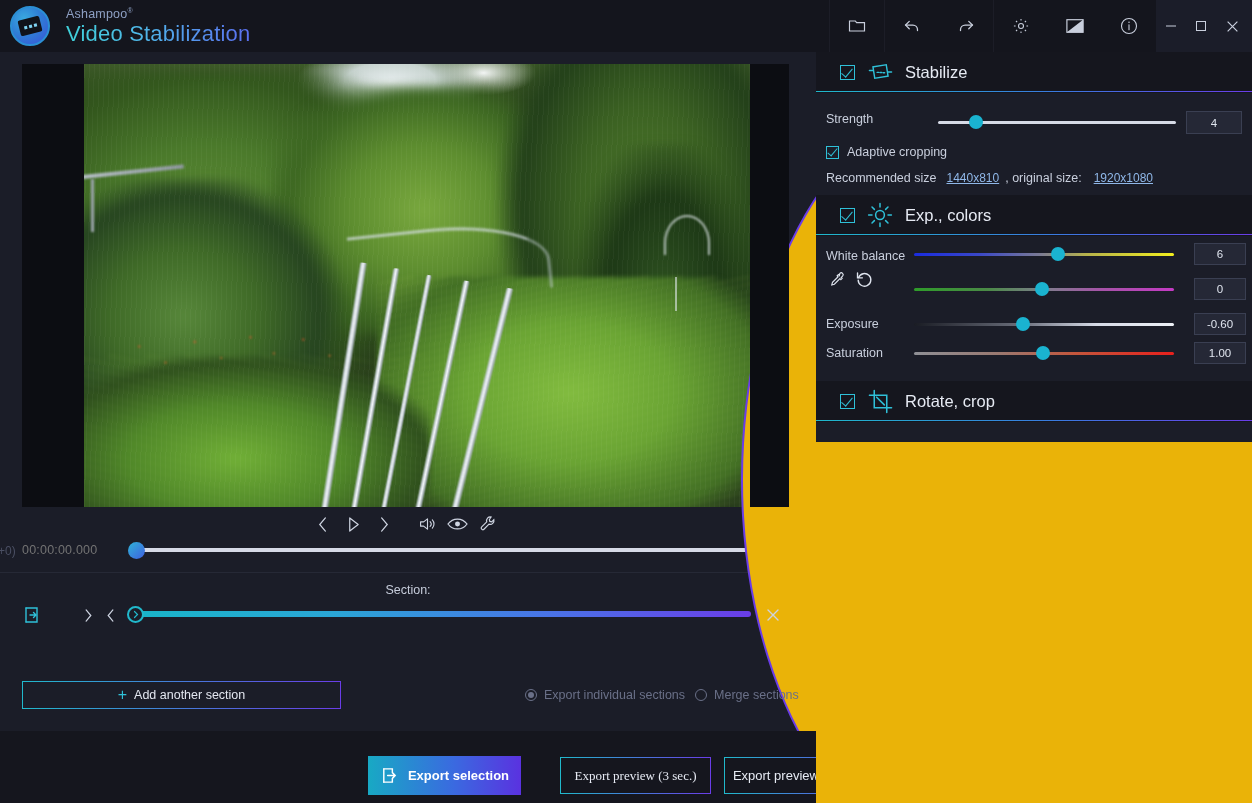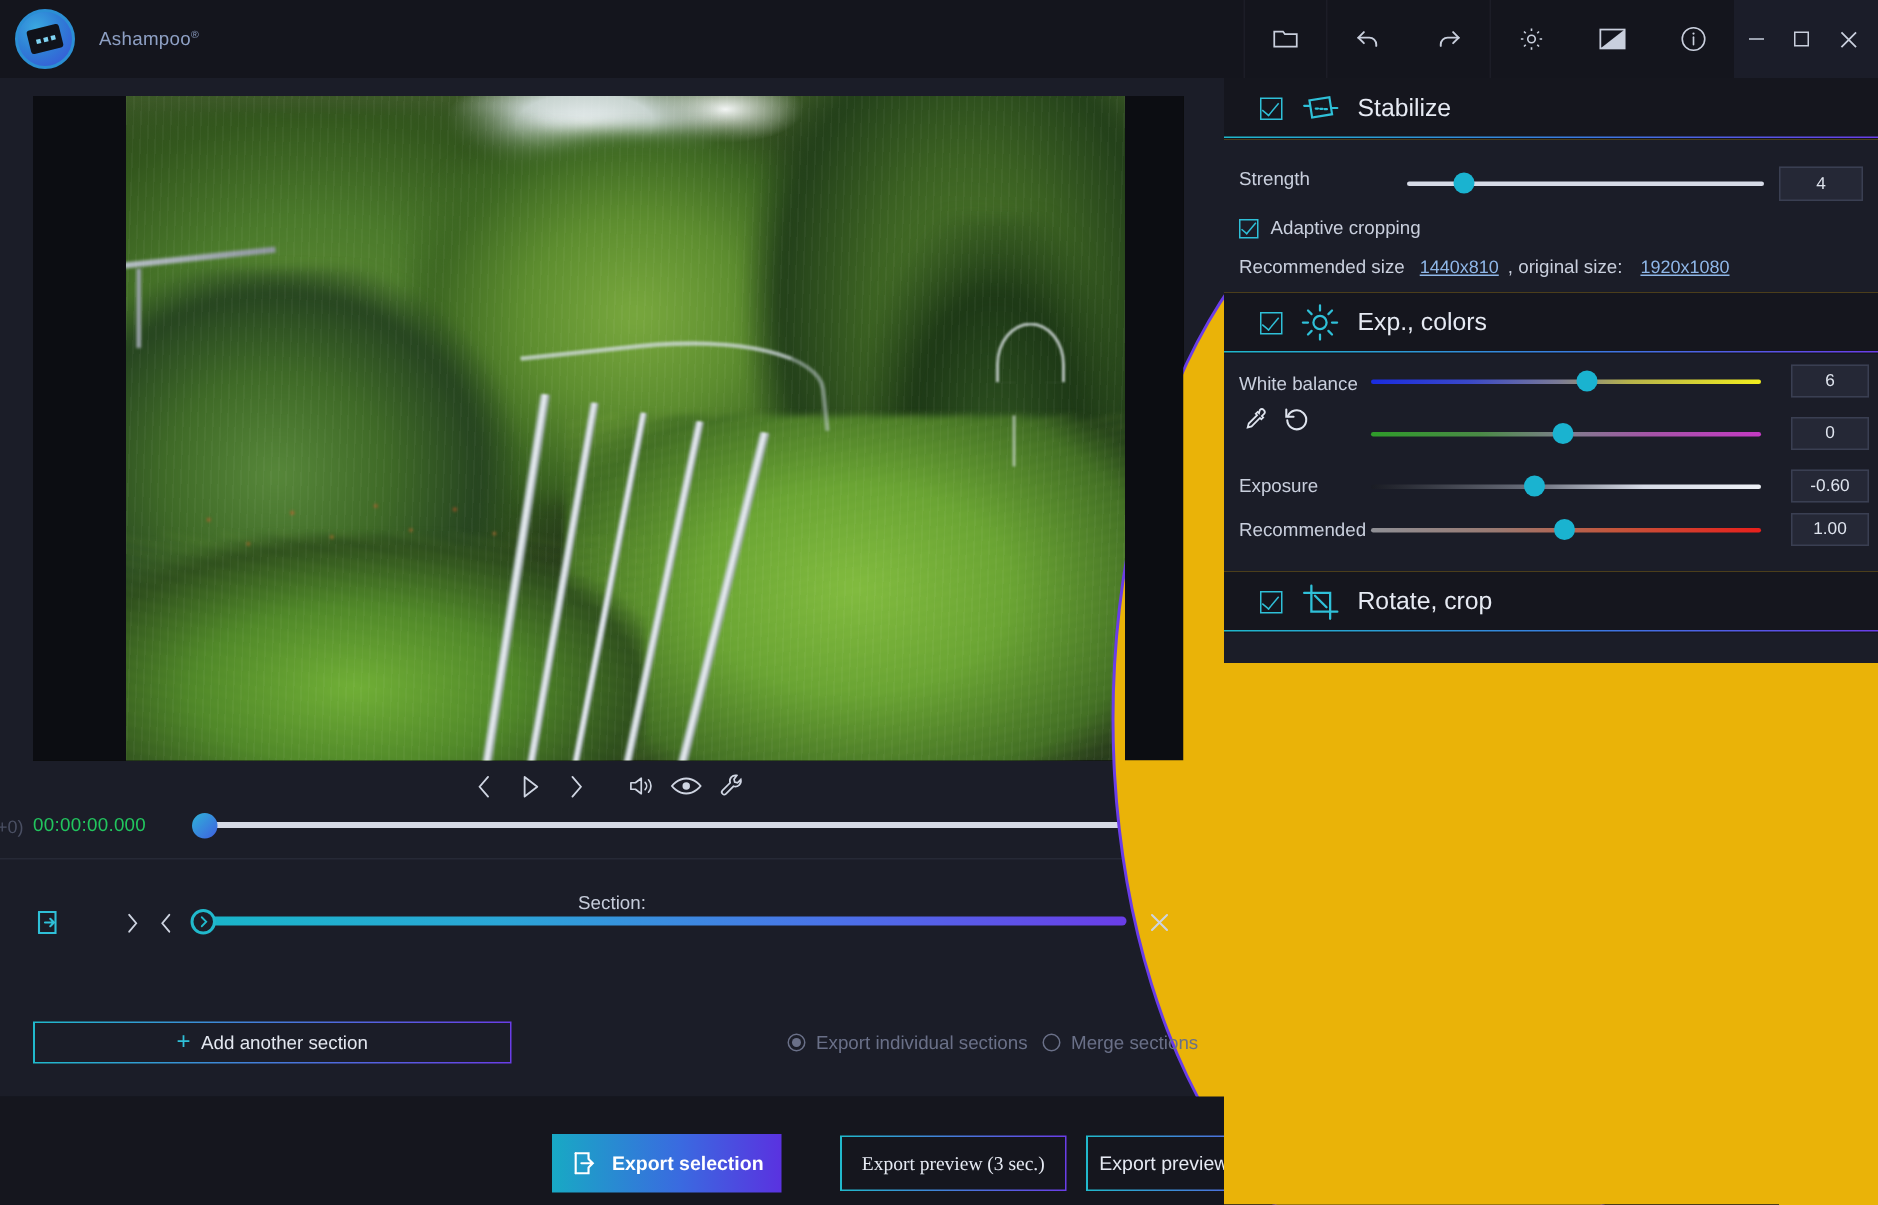--- a/index.html
+++ b/index.html
@@ -167,33 +167,33 @@
     pointer-events:none;
   }
 
   
   .media-ctrls {
     position:absolute; left:22px; top:457px; width:767px; height:30px;
     display:flex; align-items:center; justify-content:center; gap:0;
   }
   .mc { width:30px; height:28px; display:flex; align-items:center; justify-content:center; color:#cfd5e2; cursor:pointer; }
   .mc.gap { margin-left: 14px; }
-  .tc { position:absolute; left:22px; top:491px; font-size:12.5px; color:#22c55e; letter-spacing:.2px; }
+  .tc { position:absolute; left:22px; top:491px; font-size:12.5px; color:#737373; letter-spacing:.2px; }
   .scrub-track {
     position:absolute; left:136px; top:496px; width:616px; height:4px;
     background:#d6dae6; border-radius:2px;
   }
   .scrub-knob {
     position:absolute; left:128px; top:490px; width:17px; height:17px; border-radius:50%;
     background: linear-gradient(135deg,#2fb3d8 0%, #3f5fe0 100%); cursor:pointer;
   }
   .divider-h { position:absolute; left:0; top:520px; width:816px; height:1px; background:#262936; }
 
   
-  .section-label { position:absolute; left:0; top:531px; width:816px; text-align:center; font-size:12.5px; color:#c6ccda;margin-top:12px; }
+  .section-label { position:absolute; left:0; top:531px; width:816px; text-align:center; font-size:12.5px; color:#c6ccda; }
   .sec-icon { position:absolute; left:22px; top:553px; width:20px; height:20px; color:#2fc0d8; cursor:pointer; }
   .sec-arrow { position:absolute; top:553px; width:20px; height:20px; display:flex; align-items:center; justify-content:center; color:#cdd3e0; cursor:pointer; font-size:16px; }
   .sec-arrow.a1 { left:78px; }
   .sec-arrow.a2 { left:101px; }
   .sec-track {
     position:absolute; left:135px; top:559px; width:616px; height:6px; border-radius:3px;
     background: linear-gradient(90deg,#19b5c9 0%, #2aa6d6 32%, #4a72e8 68%, #6a3de8 100%);
   }
   .sec-handle {
     position:absolute; top:554px; width:17px; height:17px; border-radius:50%;
@@ -314,20 +314,21 @@
       <div class="logo">
         <div class="logo-inner">
             <i></i>
             <i></i>
             <i></i>
           </div>
       </div>
     </div>
     <div class="brandtext">
       <div class="brand-small"><span>Ashampoo</span><sup>®</sup></div>
+      <div class="brand-big">Video Stabilization</div>
     </div>
 
     <div class="tb-right">
       <div class="tb-group">
         <div class="tb-btn" title="Open">
           <svg width="20" height="20" viewBox="0 0 24 24" fill="none" stroke="currentColor" stroke-width="1.4">
               <path d="M3 6h7l1.5 2H21v10H3z"></path>
             </svg>
         </div>
       </div>
@@ -619,21 +620,21 @@
 
       <div style="position:absolute;left:98px;top:52px;width:260px;height:3px;border-radius:2px;background:linear-gradient(90deg,#2f9c2a 0%,#4a8a46 28%,#7e7e8c 50%,#a653a8 72%,#c43ac4 100%);"></div>
       <div class="sl-knob" style="left:219px;top:46px;"></div>
       <div class="valbox" style="position:absolute;left:378px;top:42px;">0</div>
 
       <div class="pl-lbl" style="position:absolute;left:10px;top:81px;">Exposure</div>
       <div style="position:absolute;left:98px;top:87px;width:260px;height:3px;border-radius:2px;background:linear-gradient(90deg,#1a1c24 0%,#6b6f7c 42%,#d6dae6 70%,#eef1f7 100%);"></div>
       <div class="sl-knob" style="left:200px;top:81px;"></div>
       <div class="valbox" style="position:absolute;left:378px;top:77px;">-0.60</div>
 
-      <div class="pl-lbl" style="position:absolute;left:10px;top:110px;">Recommended</div>
+      <div class="pl-lbl" style="position:absolute;left:10px;top:110px;">Saturation</div>
       <div style="position:absolute;left:98px;top:116px;width:260px;height:3px;border-radius:2px;background:linear-gradient(90deg,#8f9096 0%,#9a7a72 32%,#c4563c 62%,#e8201c 100%);"></div>
       <div class="sl-knob" style="left:220px;top:110px;"></div>
       <div class="valbox" style="position:absolute;left:378px;top:106px;">1.00</div>
     </div>
 
     <div class="sec-head">
       <span class="chk"></span>
       <span class="sec-ico">
         <svg width="25" height="25" viewBox="0 0 26 26" fill="none" stroke="currentColor" stroke-width="1.6" stroke-linecap="round">
             <path d="M6.5 1.5v18h18"></path>

